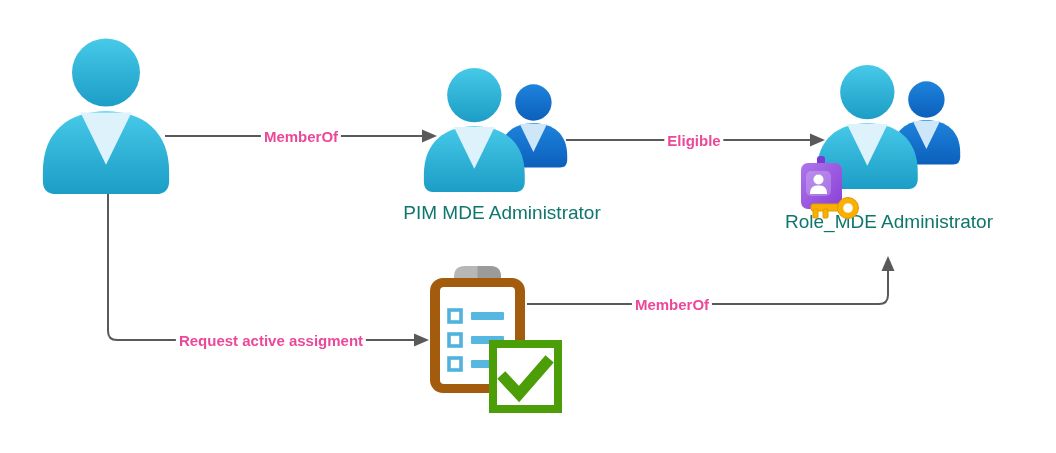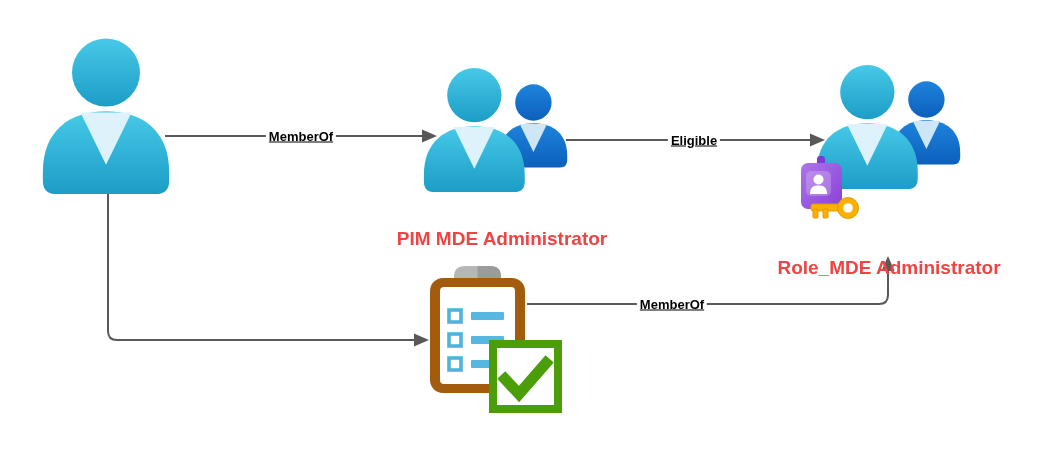--- a/index.html
+++ b/index.html
@@ -22,36 +22,34 @@
   }
   .icon {
     position: absolute;
     z-index: 2;
   }
   .node-label {
     position: absolute;
     z-index: 3;
     transform: translateX(-50%);
     font-size: 19px;
-    font-weight: 700;
-    color: #ef4444;
+    font-weight: 400;
+    color: #0f766e;
     white-space: nowrap;
-    margin-top: 26px;
   }
   .edge-label {
     position: absolute;
     z-index: 3;
     transform: translate(-50%, -50%);
-    font-size: 13px;
+    font-size: 15px;
     font-weight: 700;
-    color: #000000;
+    color: #ec4899;
     background: #ffffff;
     padding: 0 3px;
     white-space: nowrap;
-    text-decoration: underline;
   }
   .defs-holder {
     position: absolute;
     width: 0;
     height: 0;
     overflow: hidden;
   }
 </style>
 </head>
 <body>
@@ -148,19 +146,20 @@
       <rect x="41" y="94" width="33" height="8" rx="1"></rect>
     </g>
   </svg>
 
   <svg class="icon" style="left:489px; top:340px; z-index:3;" width="73" height="73" viewBox="0 0 73 73">
     <rect x="4" y="4" width="65" height="65" fill="#FFFFFF" stroke="#4C9E08" stroke-width="8"></rect>
     <path d="M16 39 L30 54 L57 23" fill="none" stroke="#4C9E08" stroke-width="11" stroke-linecap="square" stroke-linejoin="miter"></path>
   </svg>
 
   <div class="node-label" style="left:502px; top:202px;">PIM MDE Administrator</div>
-  <div class="node-label" style="left:889px; top:231px;">Role_MDE Administrator</div>
+  <div class="node-label" style="left:889px; top:211px;">Role_MDE Administrator</div>
 
   <div class="edge-label" style="left:301px; top:136px;">MemberOf</div>
   <div class="edge-label" style="left:694px; top:140px;text-align:center;">Eligible</div>
+  <div class="edge-label" style="left:271px; top:340px;">Request active assigment</div>
   <div class="edge-label" style="left:672px; top:304px;">MemberOf</div>
 
 </div>
 
 </body></html>

